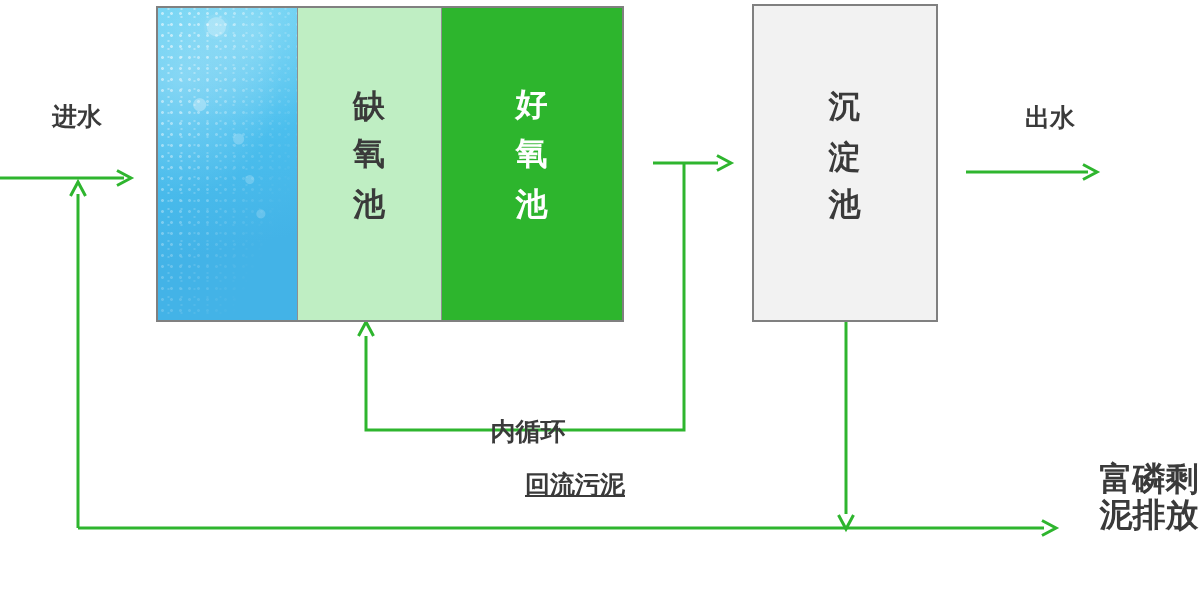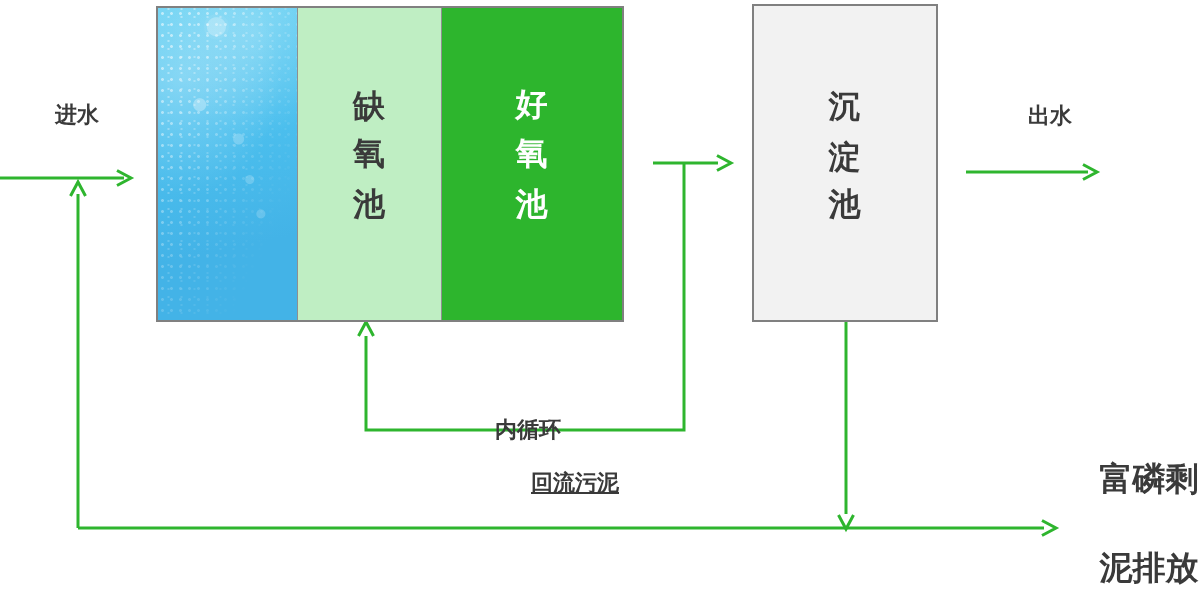--- a/index.html
+++ b/index.html
@@ -67,29 +67,29 @@
     position:absolute;top:56px;left:50%;transform:translateX(-50%);
     writing-mode:vertical-rl;text-orientation:upright;
     font-size:32px;line-height:1;font-weight:600;letter-spacing:49px;
     color:var(--text-dark);white-space:nowrap;
   }
   .settle-tank .vlabel{top:58px;}
   .section.aerobic .vlabel{color:#ffffff;}
 
   
   .lbl{
-    position:absolute;font-size:22px;font-weight:600;color:var(--text-dark);
+    position:absolute;font-size:25px;font-weight:600;color:var(--text-dark);
     line-height:1.1;white-space:nowrap;text-align:center;
   }
   .lbl.influent{left:37px;top:103px;width:80px;}
   .lbl.effluent{left:1010px;top:104px;width:80px;}
   .lbl.recycle{left:478px;top:382px;width:100px;margin-top:36px;}
   .lbl.return{left:508px;top:471px;width:134px;text-decoration:underline;}
   .lbl.discharge{left:1096px;top:461px;width:106px;font-size:33px;}
-  .lbl.discharge .line2{display:block;margin-top:53px;}
+  .lbl.discharge .line2{display:block;}
 </style>
 </head>
 <body>
 
 <svg class="flows" viewBox="0 0 1201 598" xmlns="http://www.w3.org/2000/svg">
 
   <path d="M0 178 H124"></path>
   <polyline points="117,170.5 131,178 117,185.5"></polyline>
 
   <path d="M78 528 V194"></path>

